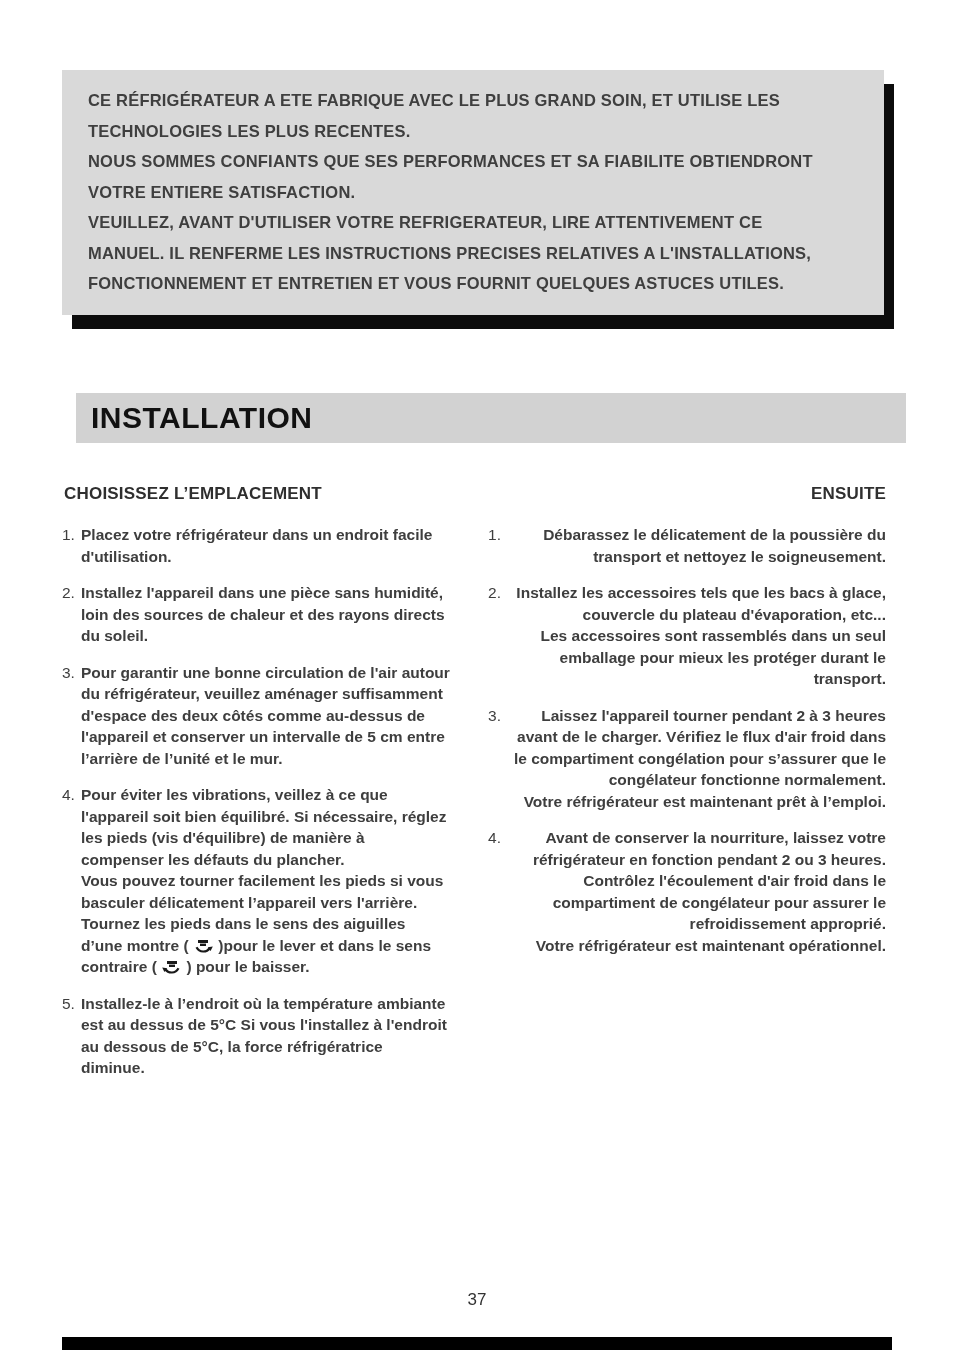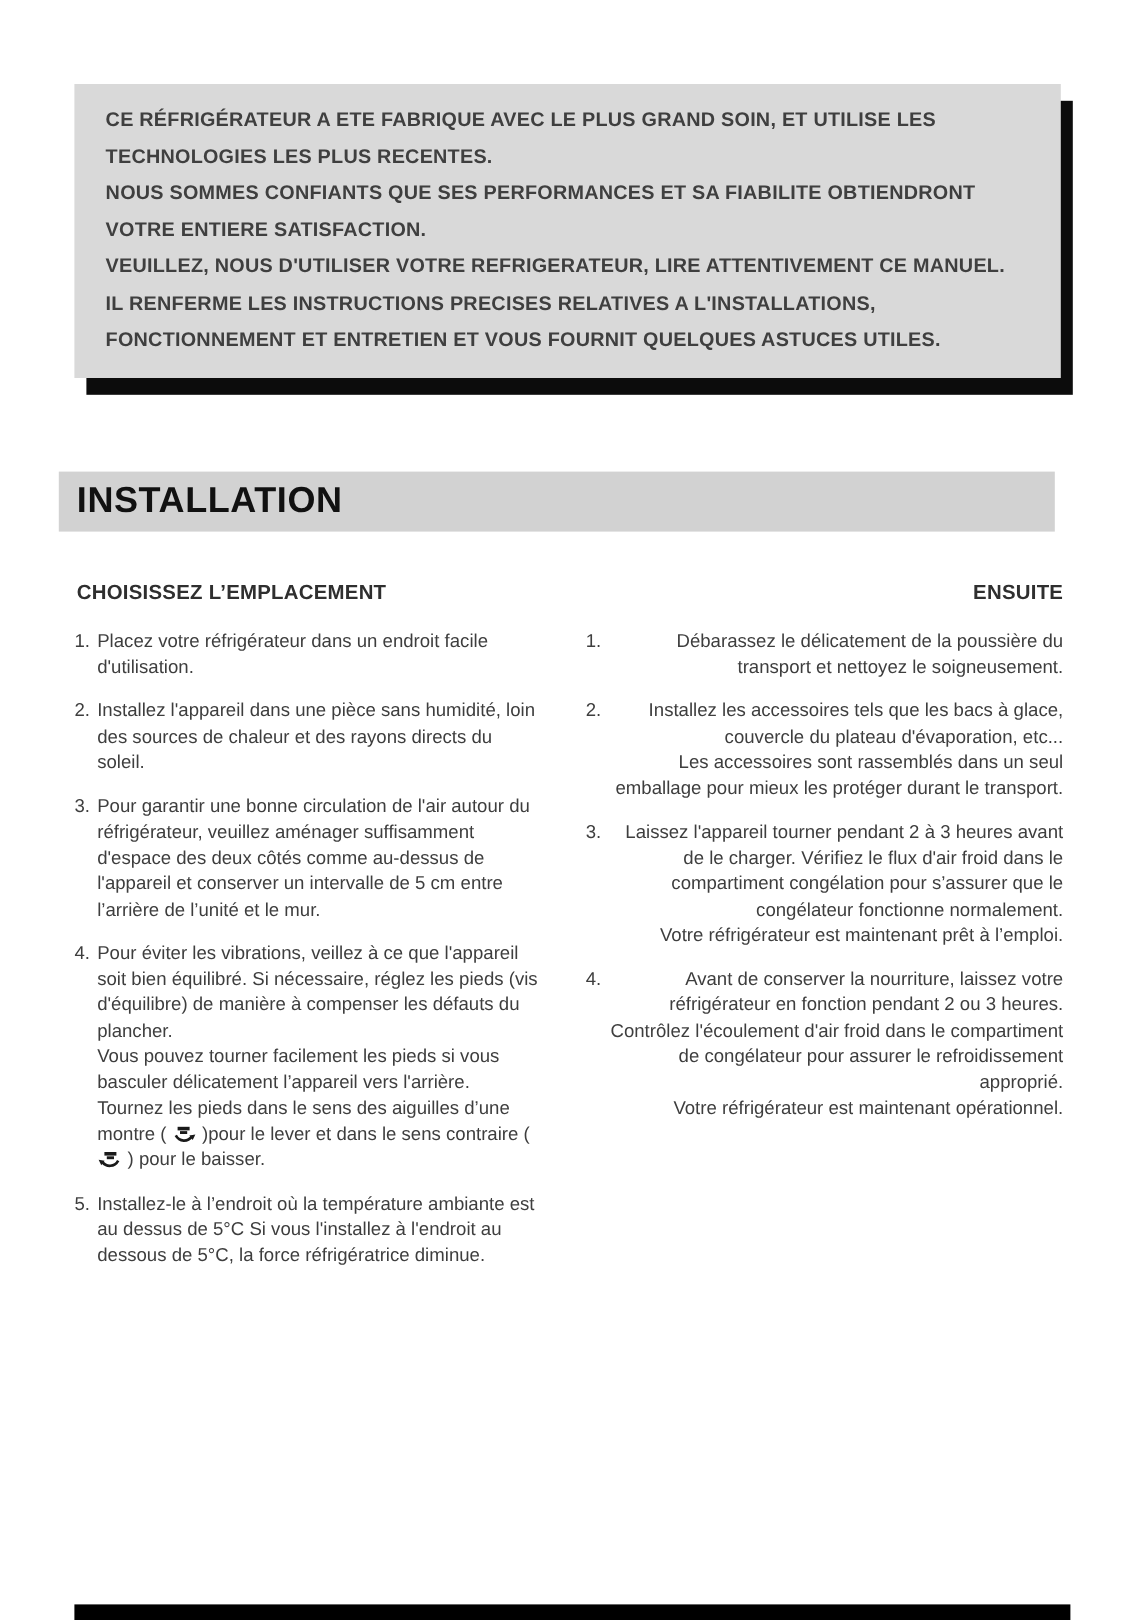--- a/index.html
+++ b/index.html
@@ -14,42 +14,42 @@
     background:#d9d9d9; padding:15px 42px 16px 26px;
     box-shadow:10px 14px 0 #0c0c0c;
   }
   .intro-box p {
     margin:0; font-size:16.5px; font-weight:700; color:#3f3f3f;
     line-height:30.5px; letter-spacing:0.2px;
   }
 
   
   .banner {
-    position:absolute; left:49px; top:393px; width:830px; height:50px;
+    position:absolute; left:76px; top:393px; width:830px; height:50px;
     background:#d2d2d2; display:flex; align-items:center;
     box-sizing:border-box; padding-left:15px;
   }
   .banner h1 {
     margin:0; font-size:30px; font-weight:700; color:#111111; letter-spacing:0.5px;
   }
 
   
   .columns { position:absolute; left:62px; top:484px; width:830px; display:flex; }
   .col-left  { width:388px; }
   .col-right { width:404px; margin-left:32px;text-align:right; }
   .col-h {
     font-size:17px; font-weight:700; color:#2f2f2f;
     margin:0 0 20px 2px; letter-spacing:0.2px;
   }
   .item {
     display:flex; margin-bottom:15px;
     font-size:15.5px; color:#3e3e3e; line-height:21.5px;
   }
   .num { flex:0 0 19px; }
-  .itext { flex:1; white-space:pre-line; }
+  .itext { flex:1; white-space:pre-line;font-weight:bold; }
 
   .arrow-icon { display:inline-block; }
   .arrow-icon svg { vertical-align:-3px; }
   .ccw { transform:scaleX(-1); }
 
   .page-number {
     position:absolute; top:1290px; left:0; width:100%;
     text-align:center; font-size:17px; color:#333333;
   }
   .bottom-bar {
@@ -57,21 +57,21 @@
   }
 </style>
 </head>
 <body>
 
 <div class="page">
 
   <div class="intro-box">
     <p>CE RÉFRIGÉRATEUR A ETE FABRIQUE AVEC LE PLUS GRAND SOIN, ET UTILISE LES TECHNOLOGIES LES PLUS RECENTES.</p>
     <p>NOUS SOMMES CONFIANTS QUE SES PERFORMANCES ET SA FIABILITE OBTIENDRONT VOTRE ENTIERE SATISFACTION.</p>
-    <p>VEUILLEZ, NOUS D'UTILISER VOTRE REFRIGERATEUR, LIRE ATTENTIVEMENT CE MANUEL. IL RENFERME LES INSTRUCTIONS PRECISES RELATIVES A L'INSTALLATIONS, FONCTIONNEMENT ET ENTRETIEN ET VOUS FOURNIT QUELQUES ASTUCES UTILES.</p>
+    <p>VEUILLEZ, AVANT D'UTILISER VOTRE REFRIGERATEUR, LIRE ATTENTIVEMENT CE MANUEL. IL RENFERME LES INSTRUCTIONS PRECISES RELATIVES A L'INSTALLATIONS, FONCTIONNEMENT ET ENTRETIEN ET VOUS FOURNIT QUELQUES ASTUCES UTILES.</p>
   </div>
 
   <div class="banner">
     <h1>INSTALLATION</h1>
   </div>
 
   <div class="columns">
 
     <div class="col-left">
       <h2 class="col-h">CHOISISSEZ L’EMPLACEMENT</h2>
@@ -136,15 +136,16 @@
       <div class="item">
         <span class="num">4.</span>
         <div class="itext">Avant de conserver la nourriture, laissez votre réfrigérateur en fonction pendant 2 ou 3 heures.
 Contrôlez l'écoulement d'air froid dans le compartiment de congélateur pour assurer le refroidissement approprié.
 Votre réfrigérateur est maintenant opérationnel.</div>
       </div>
     </div>
 
   </div>
 
+  <div class="page-number">37</div>
   <div class="bottom-bar"></div>
 
 </div>
 
 </body></html>

